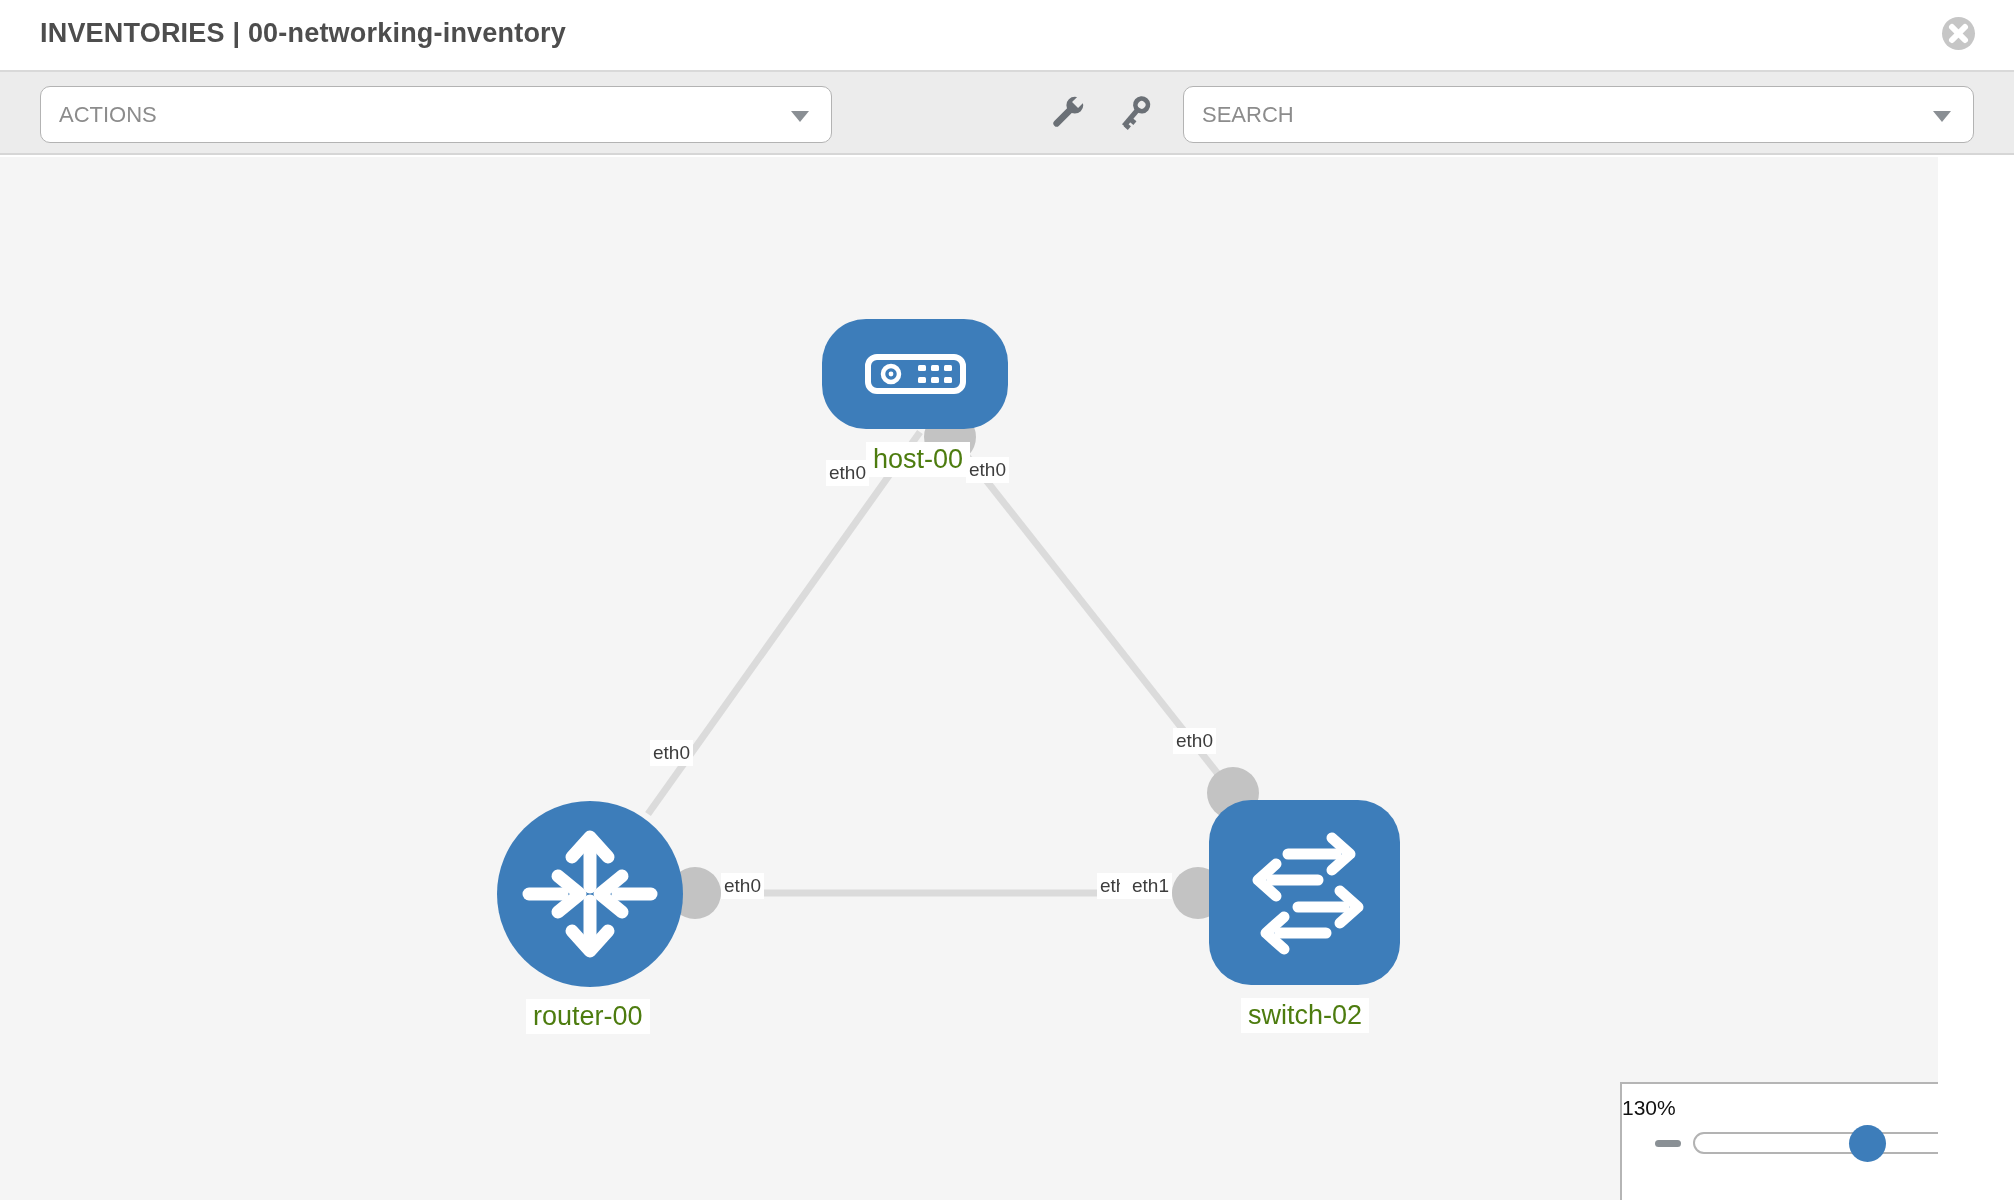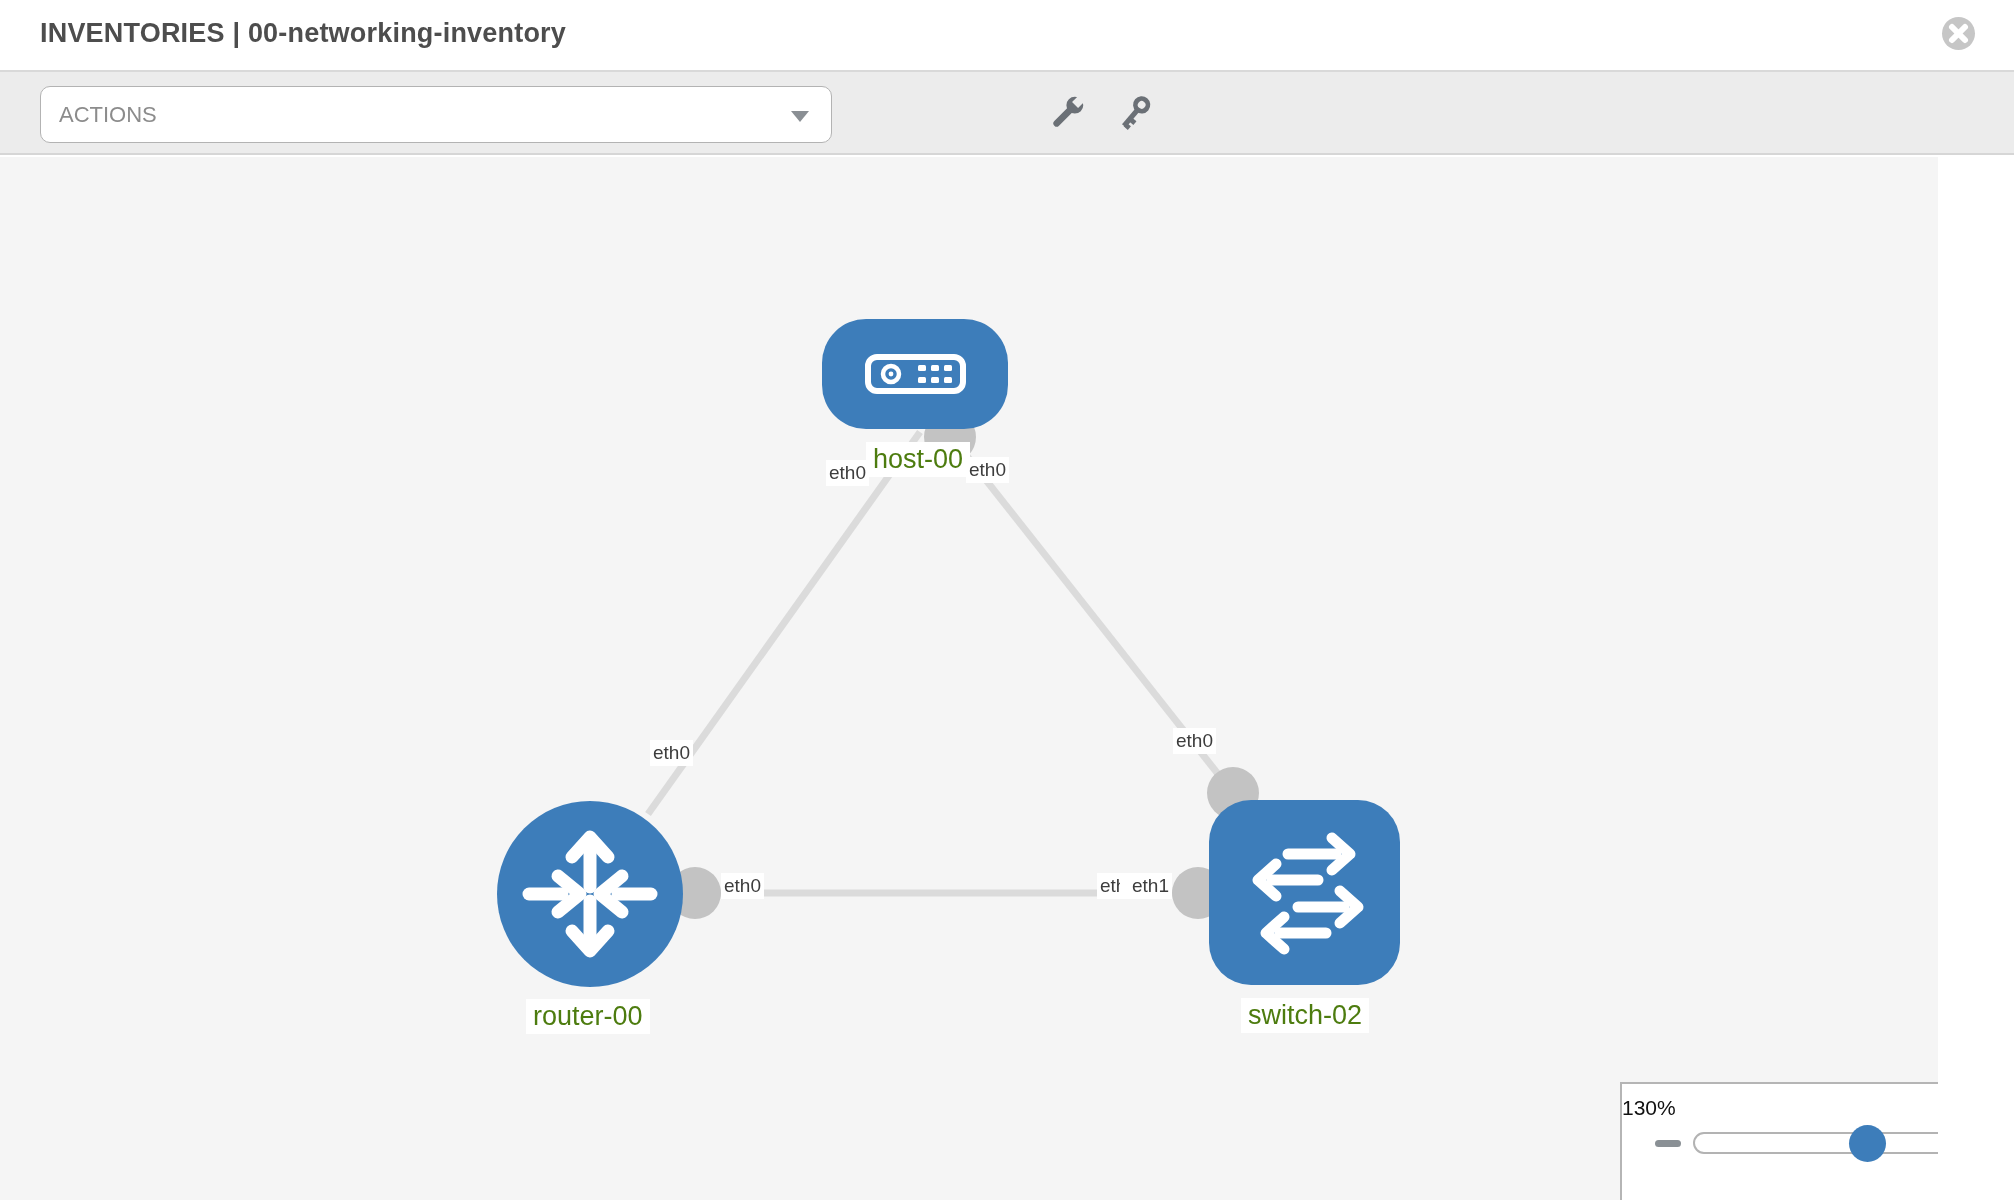--- a/index.html
+++ b/index.html
@@ -130,20 +130,24 @@
     <svg width="44" height="44" viewBox="0 0 24 24">
       <g transform="rotate(40 12 12)" fill="none" stroke="#6b7076">
         <circle cx="12" cy="5.5" r="3.4" stroke-width="2.6"></circle>
         <line x1="12" y1="9" x2="12" y2="20.5" stroke-width="2.8"></line>
         <line x1="12" y1="15.5" x2="15.6" y2="15.5" stroke-width="2.6"></line>
         <line x1="12" y1="19.5" x2="15" y2="19.5" stroke-width="2.6"></line>
       </g>
     </svg>
   </div>
 
+  <div class="dropdown dd-search">
+    <span>SEARCH</span>
+    <span class="caret"></span>
+  </div>
 </div>
 
 <div class="canvas">
   <svg class="topo-svg" width="2014" height="1043" viewBox="0 0 2014 1043">
 
     <line x1="920" y1="275" x2="648" y2="657" stroke-width="7" stroke="#dbdbdb"></line>
     <line x1="948" y1="275" x2="1233" y2="636" stroke-width="7" stroke="#dbdbdb"></line>
     <line x1="695" y1="736" x2="1198" y2="736" stroke-width="7" stroke="#dbdbdb"></line>
 
     <circle cx="950" cy="280" r="26" fill="#c3c3c3"></circle>

